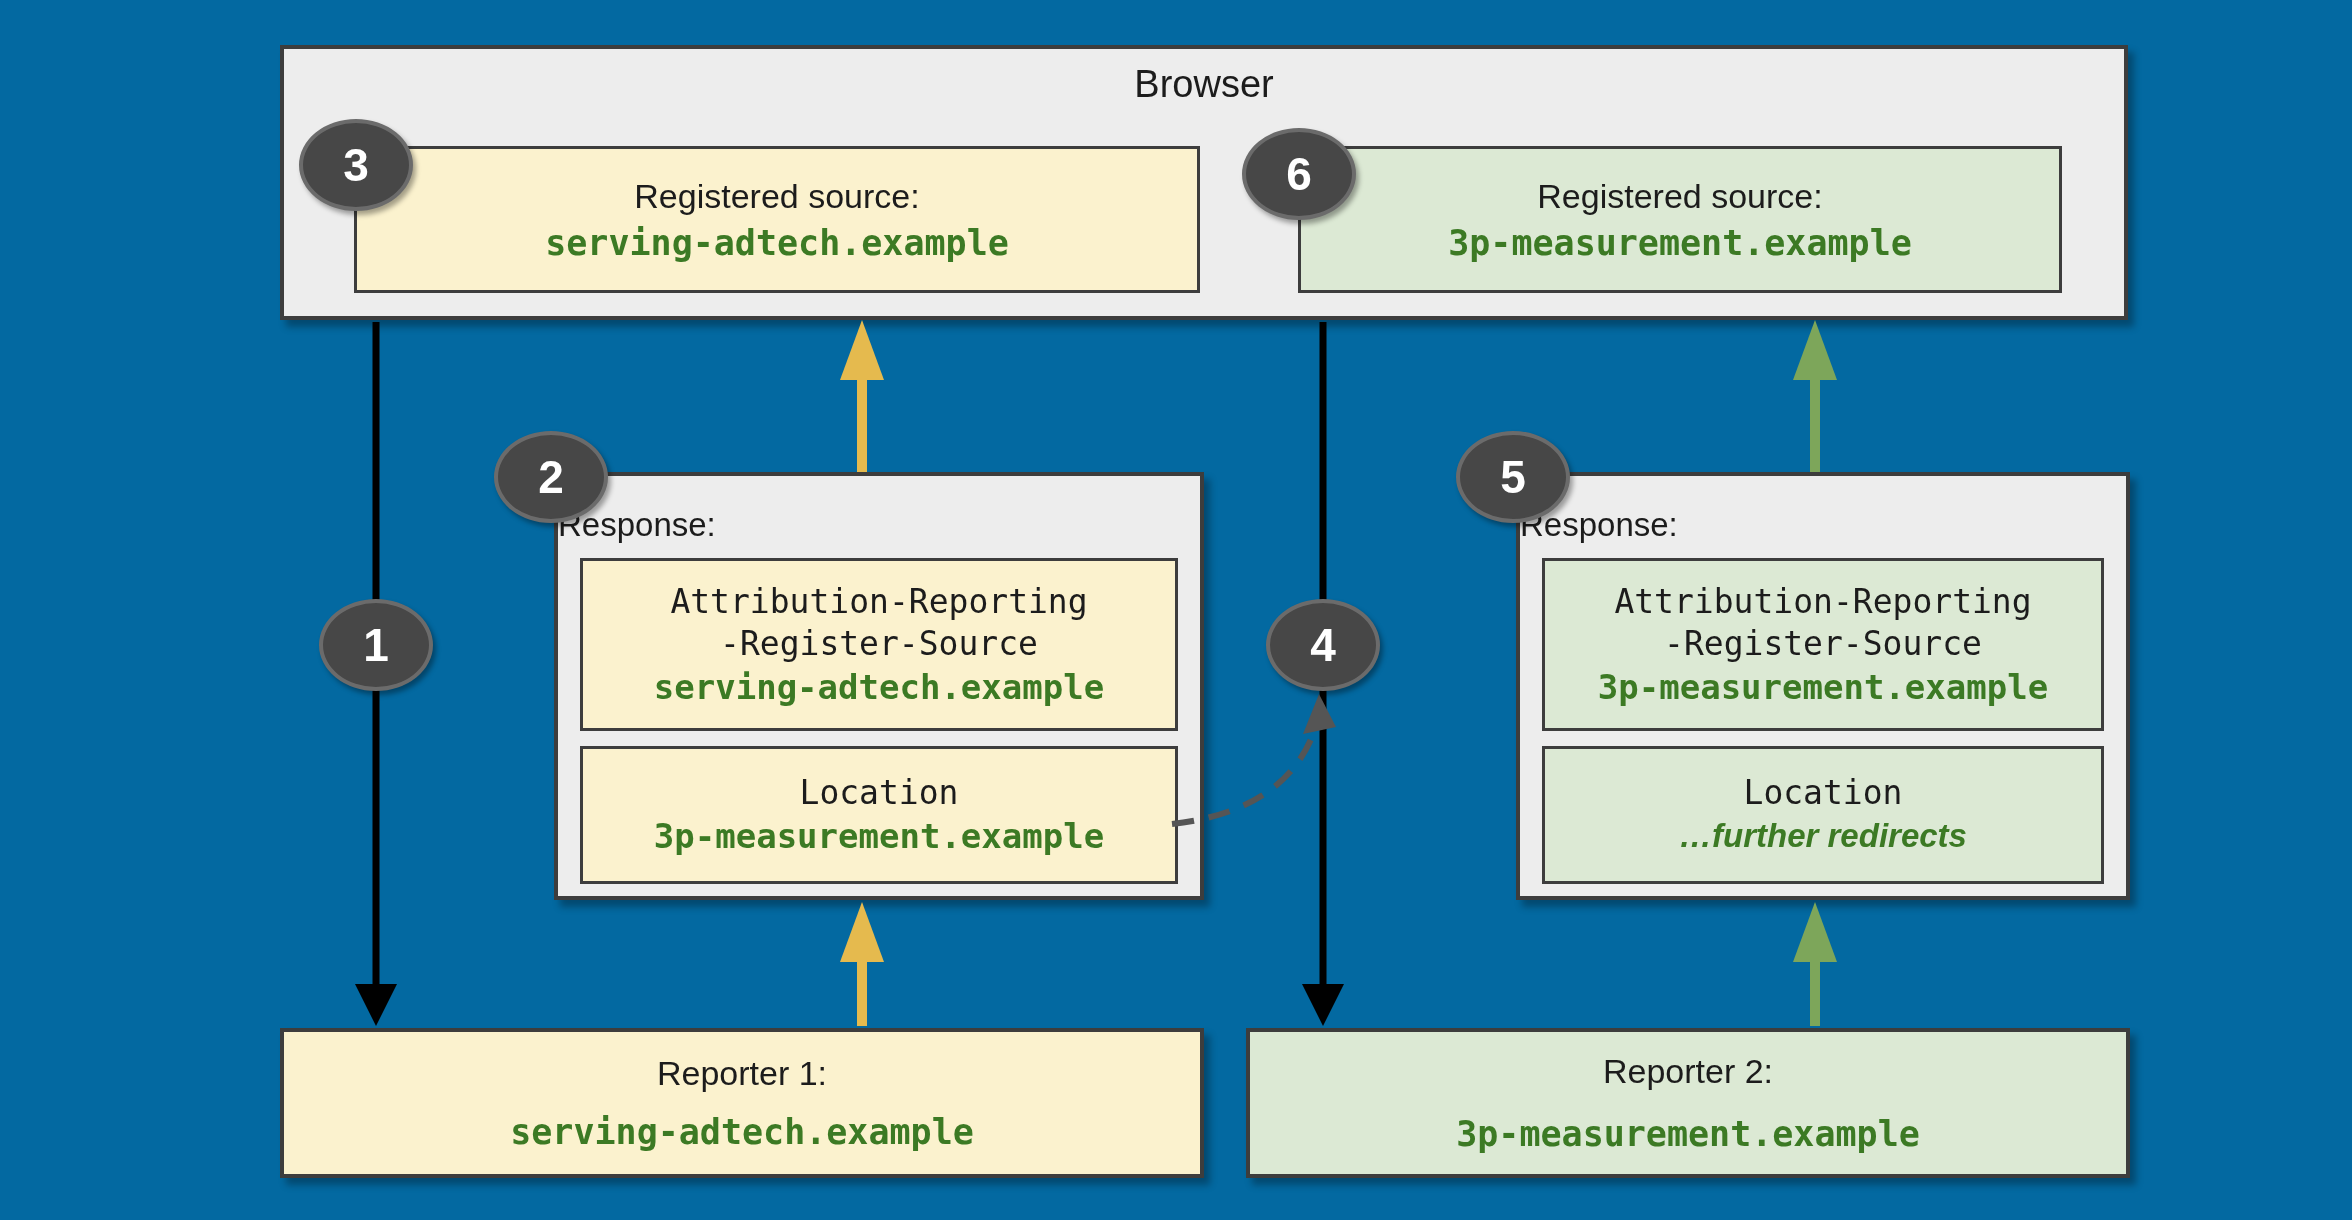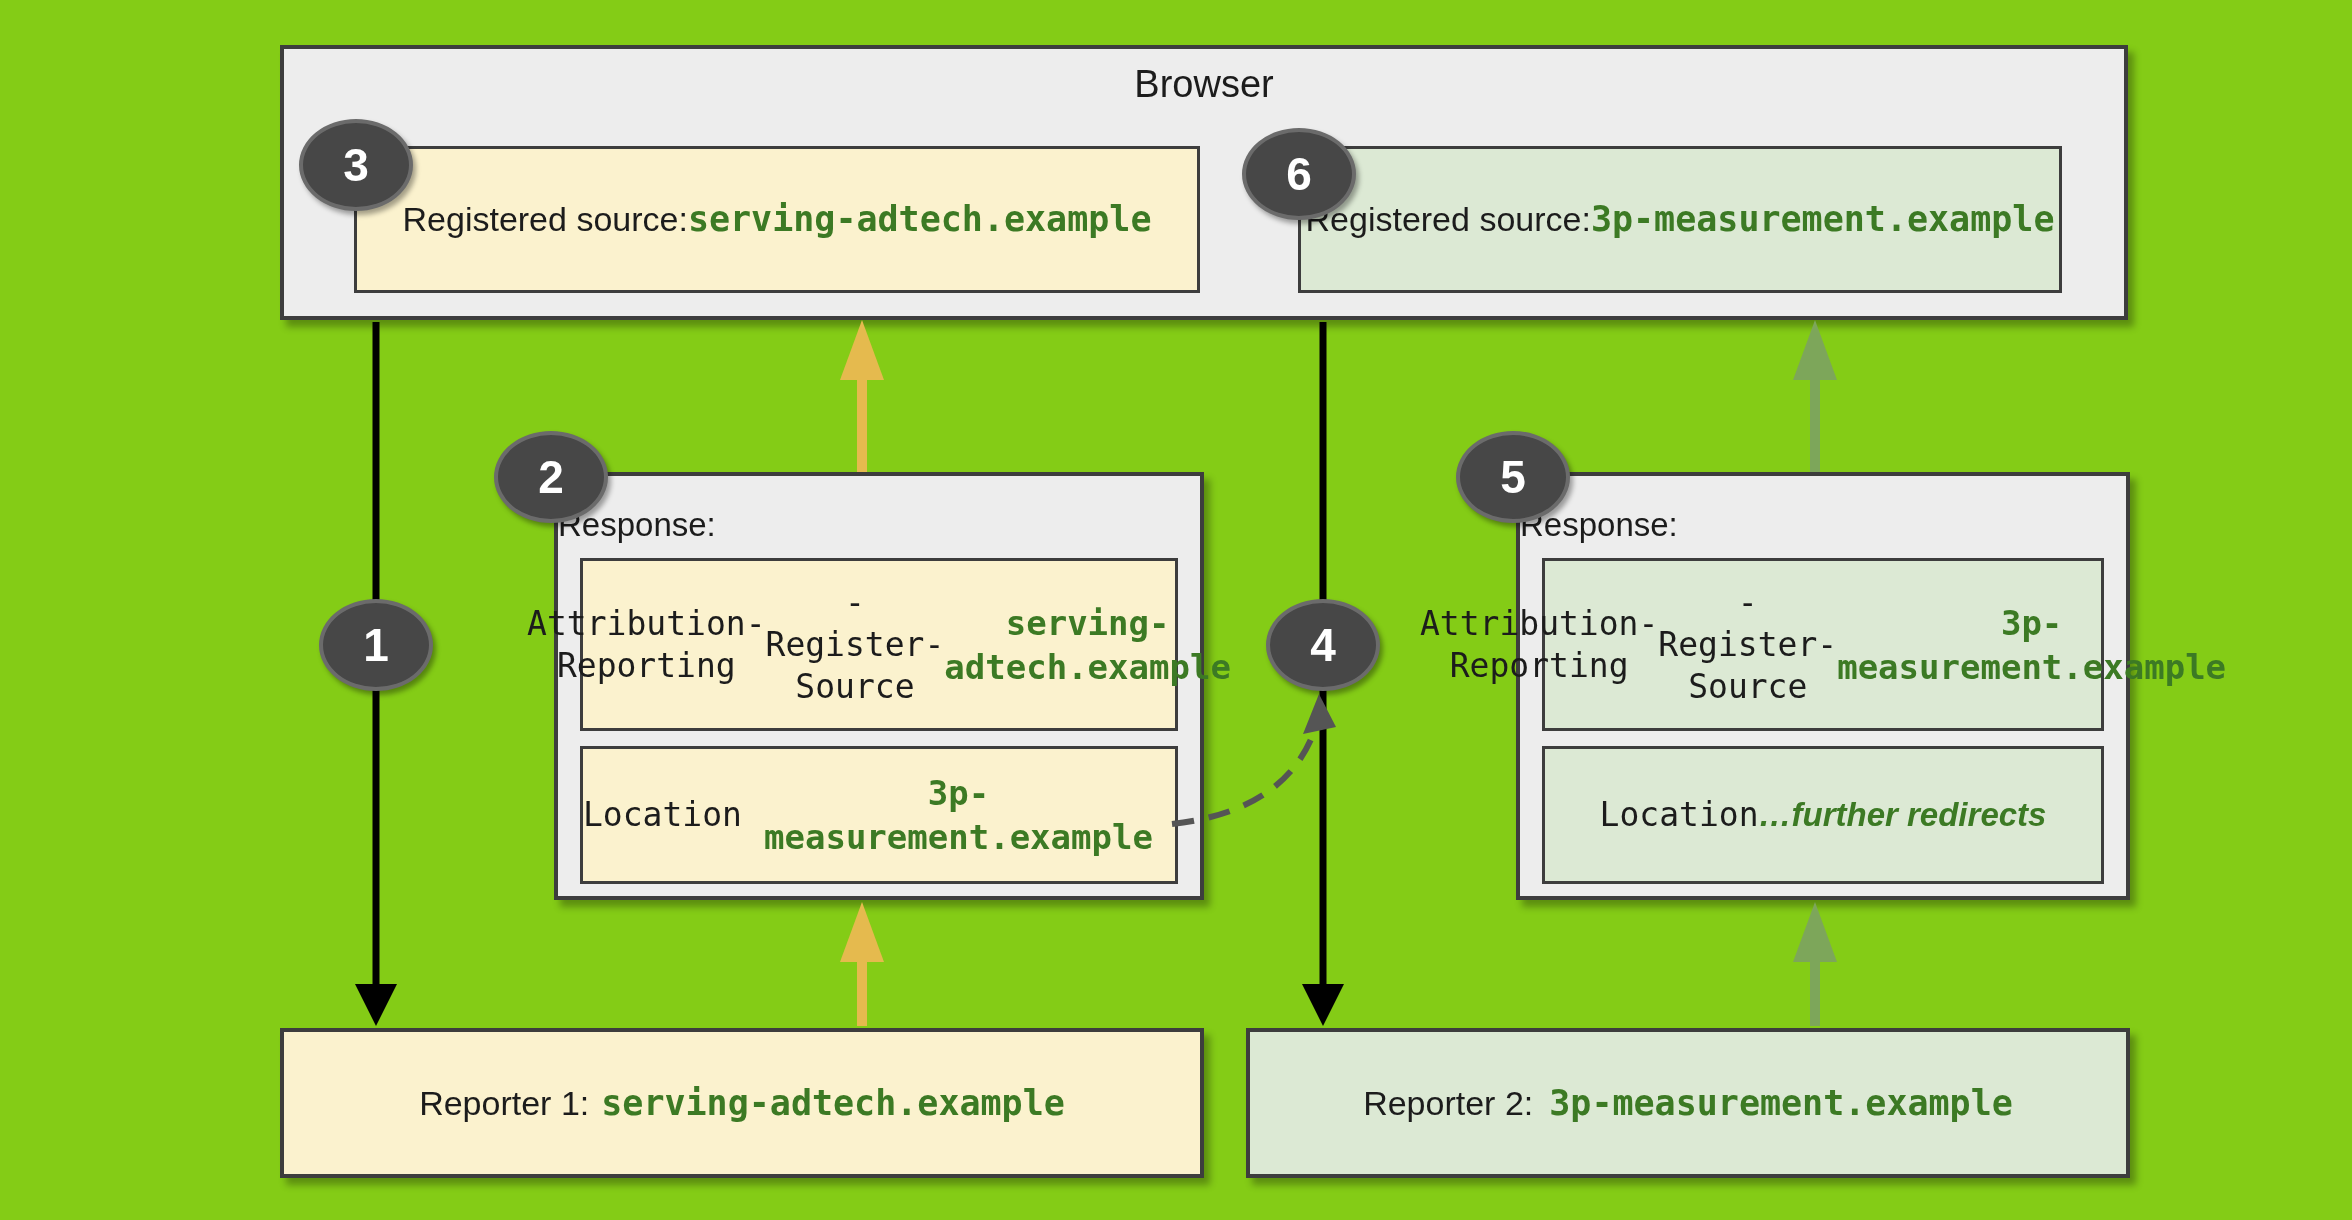--- a/index.html
+++ b/index.html
@@ -1,26 +1,26 @@
 <!DOCTYPE html>
 <html><head>
 <meta charset="utf-8">
 <style>
   html,body{margin:0;padding:0;background:#ffffff;}
   #canvas{
-    position:relative;width:2352px;height:1220px;background:#84cc16;overflow:hidden;
+    position:relative;width:2352px;height:1220px;background:#0369a1;overflow:hidden;
     font-family:"Liberation Sans", sans-serif;color:#1c1c1c;
   }
   .panel{
     position:absolute;background:#ededed;border:4px solid #3d3d3d;
     box-shadow:6px 7px 7px rgba(0,0,0,0.30);box-sizing:border-box;
   }
   .fillbox{
     position:absolute;border:3px solid #3d3d3d;box-sizing:border-box;
-    display:flex;flex-direction:row;align-items:center;justify-content:center;
+    display:flex;flex-direction:column;align-items:center;justify-content:center;
     text-align:center;
   }
   .yellow{background:#fbf2ce;}
   .green{background:#dce9d4;}
   .sans-label{font-size:34px;line-height:47px;color:#1c1c1c;}
   .mono-black{font-family:"DejaVu Sans Mono", monospace;font-size:33px;line-height:42px;font-weight:500;color:#1c1c1c;}
   .mono-green{font-family:"DejaVu Sans Mono", monospace;font-size:35px;line-height:47px;font-weight:700;color:#3c7a24;text-align:center;}
   .italic-green{font-size:33px;line-height:44px;font-weight:700;font-style:italic;color:#3c7a24;text-align:center;}
   .browser-title{
     position:absolute;top:14px;left:0;width:100%;text-align:center;

